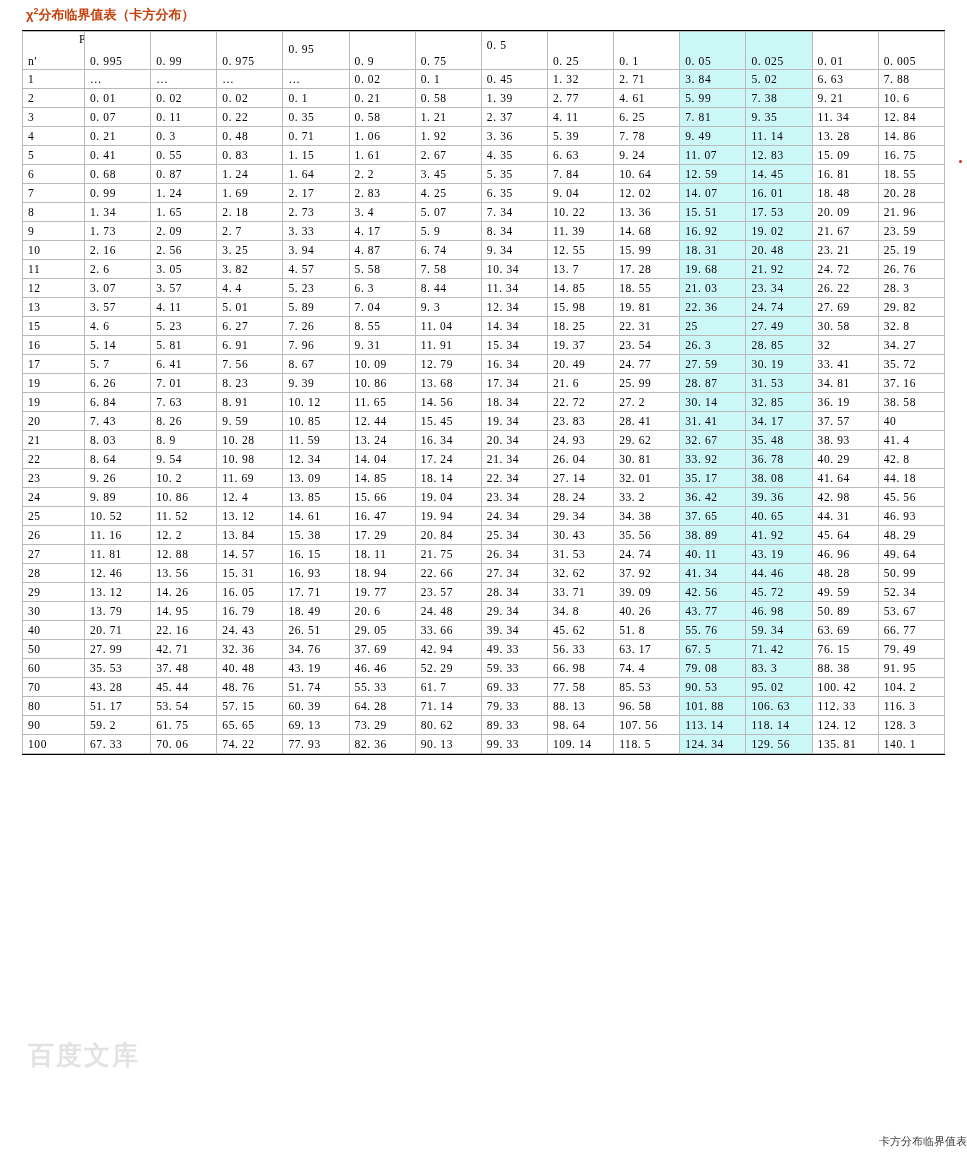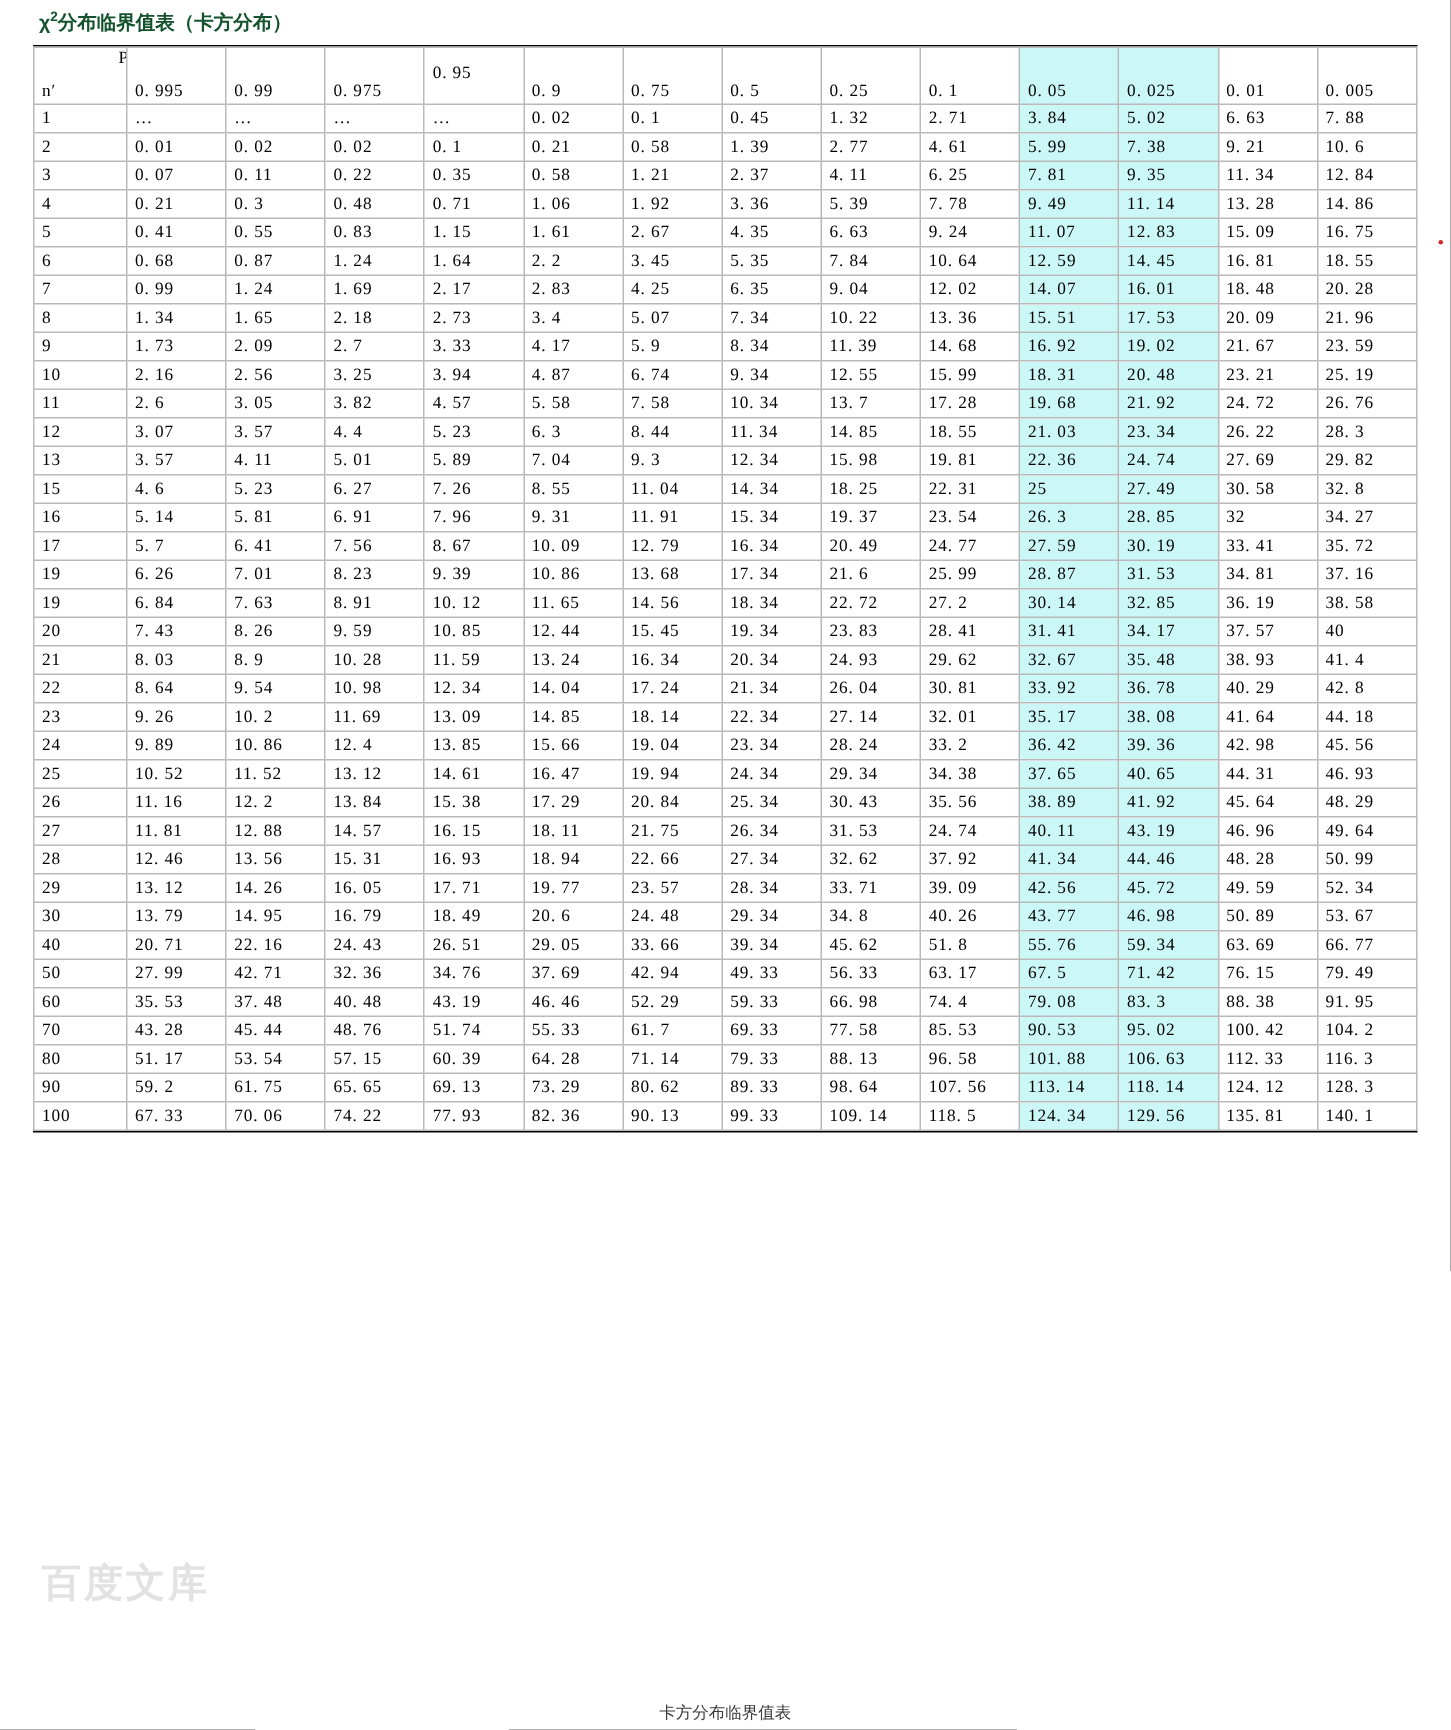--- a/index.html
+++ b/index.html
@@ -17,21 +17,21 @@
     position: relative;
     width: 967px;
     height: 1153px;
     background: #ffffff;
     box-sizing: border-box;
   }
   .doc-title {
     font-family: "Liberation Sans", sans-serif;
     font-size: 13px;
     font-weight: bold;
-    color: #14532d;
+    color: #c2410c;
     padding: 6px 0 6px 26px;
     letter-spacing: 0px;
   }
   .doc-title sup {
     font-size: 9px;
     vertical-align: super;
   }
   .table-wrap {
     margin: 0 22px 0 22px;
     border-top: 1.5px solid #000;
@@ -90,21 +90,21 @@
     color: rgba(160,160,160,0.30);
     letter-spacing: 2px;
     pointer-events: none;
     user-select: none;
   }
   .footer-note {
     position: absolute;
     left: 0;
     right: 0;
     bottom: 4px;
-    text-align: center;
+    text-align: right;
     font-family: "Liberation Sans", sans-serif;
     font-size: 11px;
     color: #3a3a3a;
   }
   .right-dot {
     position: absolute;
     right: 5px;
     top: 160px;
     width: 3px;
     height: 3px;
@@ -132,21 +132,21 @@
           <td class="corner">
             <span class="p-lab">P</span>
             <span class="n-lab">n′</span>
           </td>
         <td class="corner-head" style="vertical-align: bottom; height: 38px; padding-bottom: 2px;">0. 995</td>
             <td class="corner-head" style="vertical-align: bottom; height: 38px; padding-bottom: 2px;">0. 99</td>
             <td class="corner-head" style="vertical-align: bottom; height: 38px; padding-bottom: 2px;">0. 975</td>
             <td class="corner-head" style="vertical-align: bottom; height: 38px; padding-bottom: 14px;">0. 95</td>
             <td class="corner-head" style="vertical-align: bottom; height: 38px; padding-bottom: 2px;">0. 9</td>
             <td class="corner-head" style="vertical-align: bottom; height: 38px; padding-bottom: 2px; margin-top: 27px;">0. 75</td>
-            <td class="corner-head" style="vertical-align: bottom; height: 38px; padding-bottom: 2px; margin-top: 10px;">0. 5</td>
+            <td class="corner-head" style="vertical-align: bottom; height: 38px; padding-bottom: 18px; margin-top: 10px;">0. 5</td>
             <td class="corner-head" style="vertical-align: bottom; height: 38px; padding-bottom: 2px;">0. 25</td>
             <td class="corner-head" style="vertical-align: bottom; height: 38px; padding-bottom: 2px;">0. 1</td>
             <td class="corner-head hl" style="vertical-align: bottom; height: 38px; padding-bottom: 2px;">0. 05</td>
             <td class="corner-head hl" style="vertical-align: bottom; height: 38px; padding-bottom: 2px;">0. 025</td>
             <td class="corner-head" style="vertical-align: bottom; height: 38px; padding-bottom: 2px;">0. 01</td>
             <td class="corner-head" style="vertical-align: bottom; height: 38px; padding-bottom: 2px;">0. 005</td>
           </tr>
       </thead>
       <tbody id="table-body">
           <tr>

